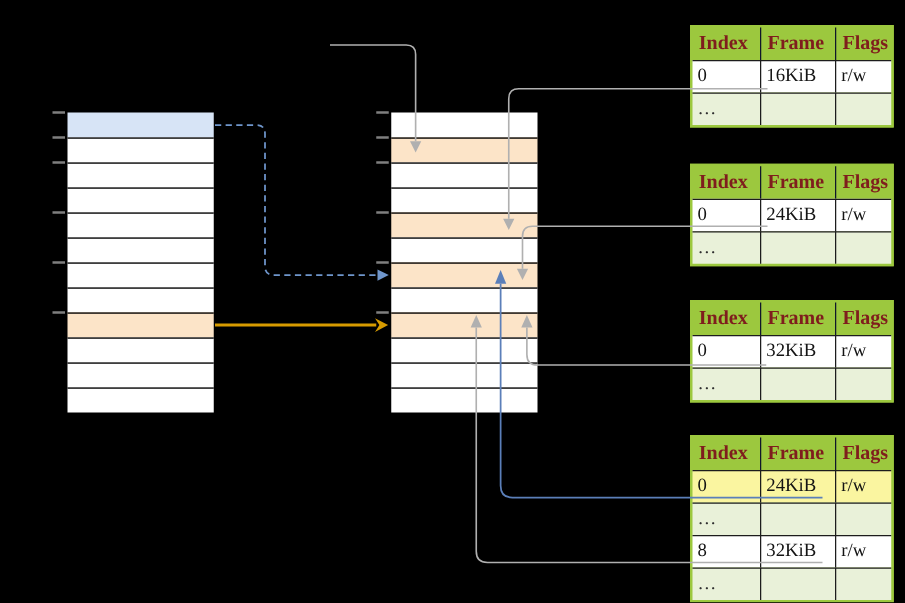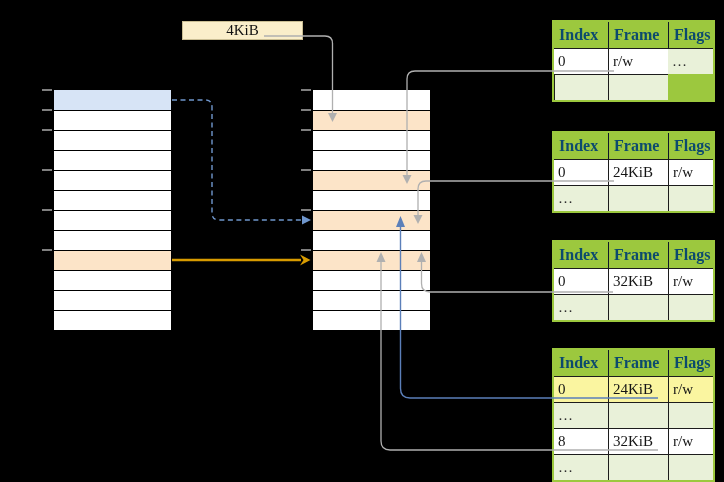--- a/index.html
+++ b/index.html
@@ -31,21 +31,21 @@
     position:absolute;left:552px;width:163px;box-sizing:border-box;
     border:2px solid var(--table-header-green);background:var(--table-header-green);
     display:grid;grid-template-columns:54px 60px 45px;grid-auto-rows:26px;
   }
   #pt0{top:20px;} #pt1{top:131px;} #pt2{top:240px;} #pt3{top:348px;}
   .pt-cell{
     box-sizing:border-box;padding-left:4px;overflow:hidden;white-space:nowrap;
     font-size:15px;color:#141414;background:#fff;line-height:25px;
   }
   .pt-head{
-    background:var(--table-header-green);color:#0c4a6e;font-weight:bold;
+    background:var(--table-header-green);color:#7f1d1d;font-weight:bold;
     font-size:16px;line-height:26px;padding-left:5px;
   }
   .pt-head.c1,.pt-head.c2{border-left:1px solid #0f172a;}
   .pt-body{border-top:1px solid #1c1c1c;}
   .pt-body.c1,.pt-body.c2{border-left:1px solid #1c1c1c;}
   .pt-body.dots{background:var(--table-dots-green);color:#2e2e2e;}
   .pt-body.hl{background:var(--highlight-yellow);}
   
   #overlay{position:absolute;left:0;top:0;z-index:10;pointer-events:none;}
   .agray{stroke:var(--arrow-gray);fill:none;stroke-width:1.3px;}
@@ -55,21 +55,20 @@
   .adash{stroke:var(--arrow-dashed-blue);fill:none;stroke-width:1.4px;stroke-dasharray:5 3.5;}
   .adash-head{fill:var(--arrow-dashed-blue);stroke:none;}
   .aorange{stroke:var(--arrow-orange);fill:none;stroke-width:2.4px;}
   .aorange-head{fill:var(--arrow-orange);stroke:none;}
 </style>
 </head>
 <body>
 
 <div id="stage">
 
-  <div id="box4">4KiB</div>
 
   <div id="col-virtual" class="mem-col">
       <div class="mem-row blue"></div>
       <div class="mem-row white"></div>
       <div class="mem-row white"></div>
       <div class="mem-row white"></div>
       <div class="mem-row white"></div>
       <div class="mem-row white"></div>
       <div class="mem-row white"></div>
       <div class="mem-row white"></div>
@@ -108,20 +107,21 @@
       <div class="tick" style="top: 80px;"></div>
       <div class="tick" style="top: 120px;"></div>
       <div class="tick" style="top: 160px;"></div>
     </div>
 
   <div id="pt0" class="pt">
       <div class="pt-cell pt-head c0">Index</div>
       <div class="pt-cell pt-head c1">Frame</div>
       <div class="pt-cell pt-head c2">Flags</div>
       <div class="pt-cell pt-body c0">0</div>
+      <div class="pt-cell pt-body c1">16KiB</div>
       <div class="pt-cell pt-body c2">r/w</div>
       <div class="pt-cell pt-body c0 dots">…</div>
       <div class="pt-cell pt-body c1 dots"></div>
       <div class="pt-cell pt-body c2 dots"></div>
     </div>
   <div id="pt1" class="pt">
       <div class="pt-cell pt-head c0">Index</div>
       <div class="pt-cell pt-head c1">Frame</div>
       <div class="pt-cell pt-head c2">Flags</div>
       <div class="pt-cell pt-body c0">0</div>

